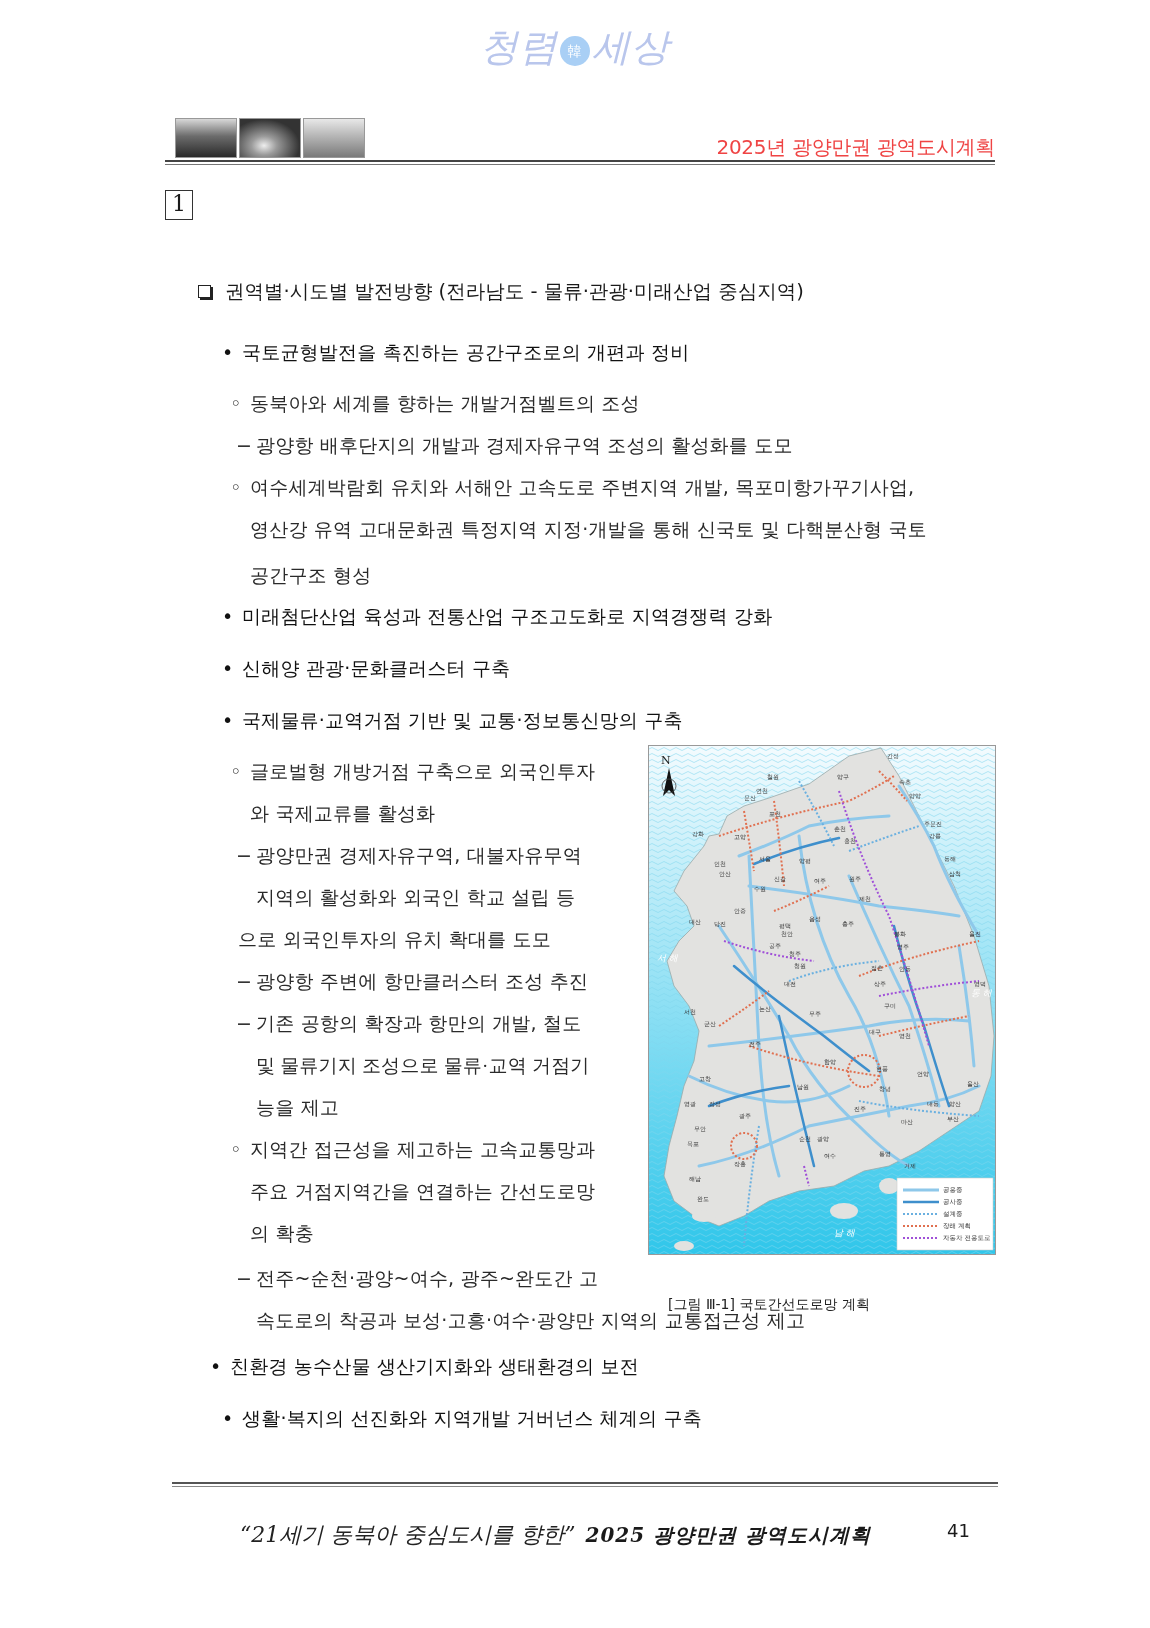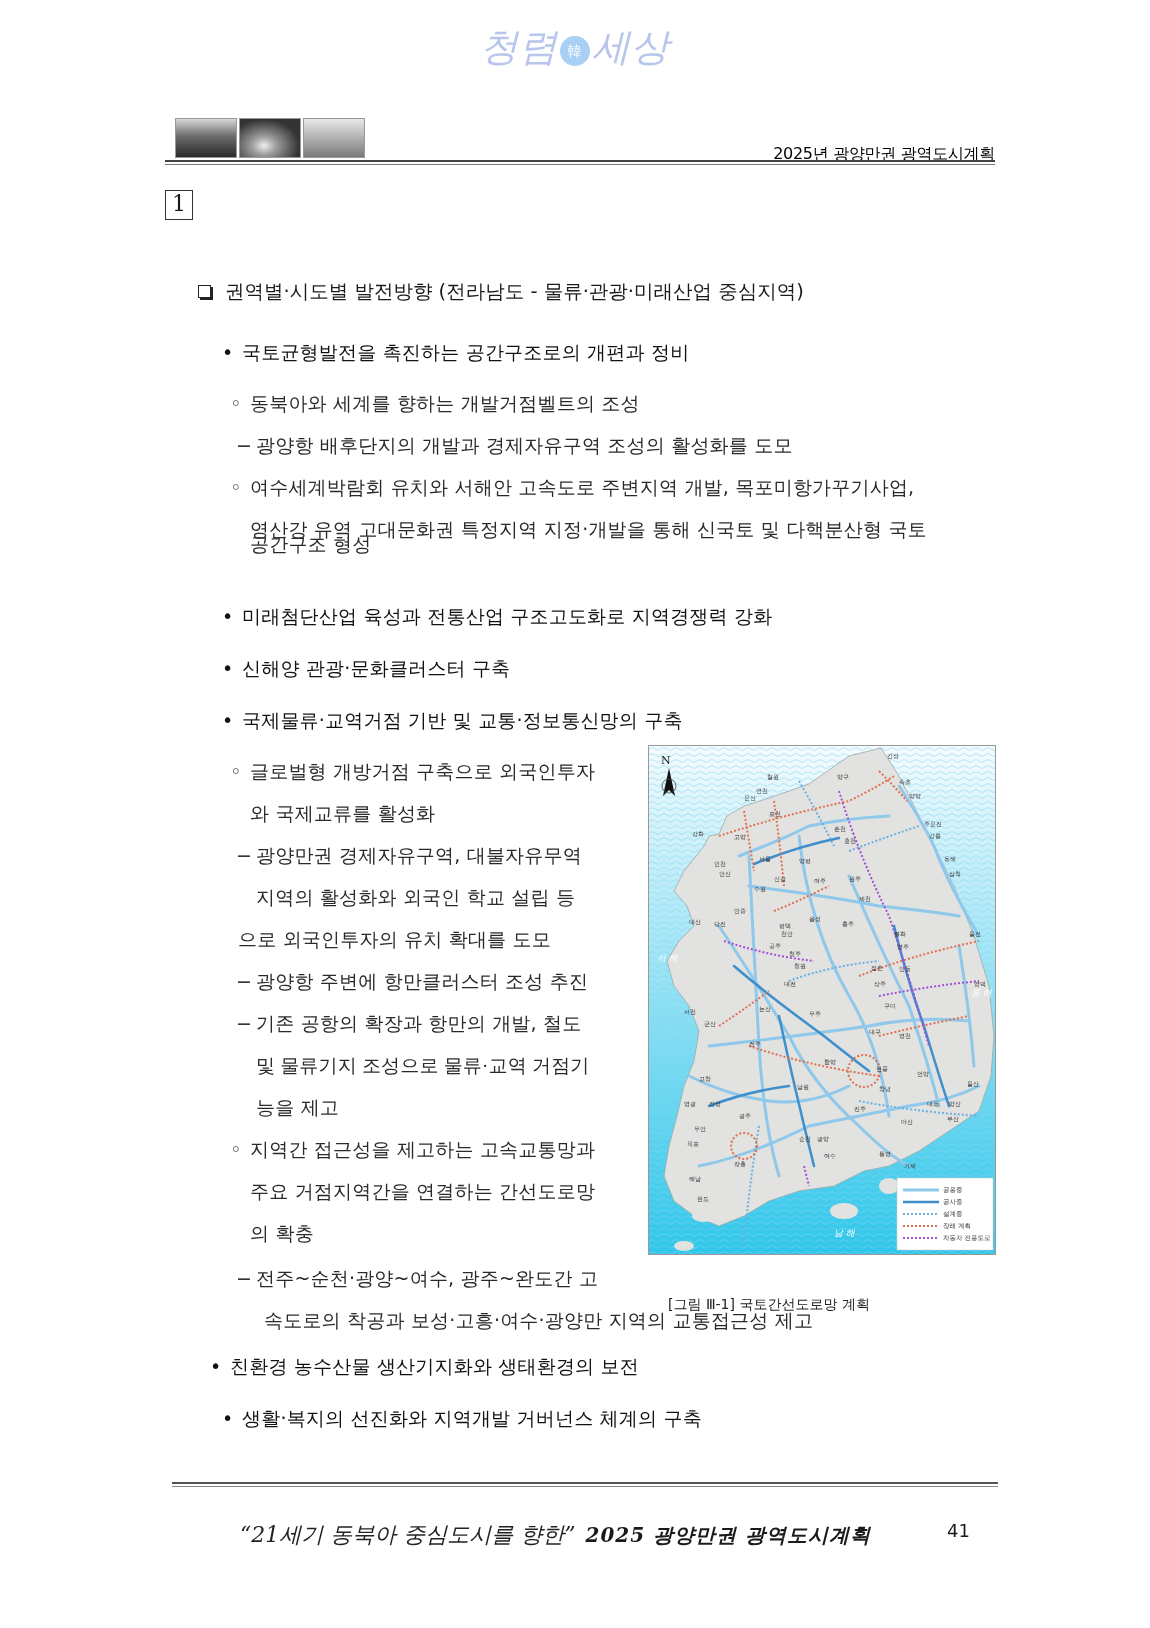--- a/index.html
+++ b/index.html
@@ -10,21 +10,21 @@
           font-size: 38px; color: #b9c6ec; font-family: "DejaVu Serif", serif; font-style: italic; letter-spacing: 1px; }
   .logo .dot { display: inline-block; width: 30px; height: 30px; border-radius: 50%; background: #a9cff5;
                color: #fff; font-size: 14px; line-height: 30px; vertical-align: middle; font-style: normal; margin: 0 2px; }
 
   .header { position: absolute; left: 165px; top: 118px; width: 830px; height: 50px; }
   .header .photos { position: absolute; left: 10px; top: 0; display: flex; gap: 2px; }
   .header .photo { width: 62px; height: 40px; border: 1px solid #999; }
   .photo.p1 { background: linear-gradient(180deg,#d8d8d8 0%,#6c6c6c 45%,#2a2a2a 100%); }
   .photo.p2 { background: radial-gradient(ellipse at 40% 70%,#eeeeee 0%,#9a9a9a 25%,#333 70%); }
   .photo.p3 { background: linear-gradient(180deg,#e8e8e8 0%,#bbbbbb 40%,#7a7a7a 100%); }
-  .header .doc-title { position: absolute; right: 0; top: 26px; font-size: 16px; color: #000000; letter-spacing: -0.3px; }
+  .header .doc-title { position: absolute; right: 0; top: 16px; font-size: 20px; color: #ef4444; letter-spacing: -0.3px; }
   .header .rule { position: absolute; left: 0; right: 0; top: 42px; height: 5px;
                   border-top: 2px solid #444; border-bottom: 1px solid #777; }
 
   .section-title { position: absolute; left: 165px; top: 190px; display: flex; align-items: center; }
   .section-title .num { width: 28px; height: 30px; border: 1.5px solid #333; font-family: "DejaVu Serif", serif;
                         font-size: 22px; line-height: 26px; text-align: center; margin-right: 22px; }
   .section-title .txt { font-size: 31px; font-weight: bold; letter-spacing: -0.5px; }
 
   .sub-head { position: absolute; left: 198px; top: 278px; font-size: 19.5px; display: flex; align-items: center; }
   .sub-head .box { width: 13px; height: 13px; border: 1.5px solid #222; box-shadow: 2px 2px 0 #222; margin-right: 14px; }
@@ -71,40 +71,40 @@
   <span class="box"></span>
   <span>권역별·시도별 발전방향 (전라남도 - 물류·관광·미래산업 중심지역)</span>
 </div>
 
 <div class="line b" style="left:222px; top:340px;"><span class="mark">•</span><span>국토균형발전을 촉진하는 공간구조로의 개편과 정비</span></div>
 
 <div class="line c" style="left:230px; top:391px;"><span class="mark">◦</span><span>동북아와 세계를 향하는 개발거점벨트의 조성</span></div>
 <div class="line d" style="left:236px; top:433px;"><span class="mark">−</span><span>광양항 배후단지의 개발과 경제자유구역 조성의 활성화를 도모</span></div>
 <div class="line c" style="left:230px; top:475px;"><span class="mark">◦</span><span>여수세계박람회 유치와 서해안 고속도로 주변지역 개발, 목포미항가꾸기사업,</span></div>
 <div class="line c" style="left:250px; top:517px;">영산강 유역 고대문화권 특정지역 지정·개발을 통해 신국토 및 다핵분산형 국토</div>
-<div class="line c" style="left:250px; top:532px;">공간구조 형성</div>
+<div class="line c" style="left:250px; top:563px;">공간구조 형성</div>
 
 <div class="line b" style="left:222px; top:604px;"><span class="mark">•</span><span>미래첨단산업 육성과 전통산업 구조고도화로 지역경쟁력 강화</span></div>
 <div class="line b" style="left:222px; top:656px;"><span class="mark">•</span><span>신해양 관광·문화클러스터 구축</span></div>
 <div class="line b" style="left:222px; top:708px;"><span class="mark">•</span><span>국제물류·교역거점 기반 및 교통·정보통신망의 구축</span></div>
 
 <div class="line c" style="left:230px; top:759px;"><span class="mark">◦</span><span>글로벌형 개방거점 구축으로 외국인투자</span></div>
 <div class="line c" style="left:250px; top:801px;">와 국제교류를 활성화</div>
 <div class="line d" style="left:236px; top:843px;"><span class="mark">−</span><span>광양만권  경제자유구역,  대불자유무역</span></div>
 <div class="line d" style="left:256px; top:885px;">지역의 활성화와 외국인 학교 설립 등</div>
 <div class="line d" style="left:238px; top:927px;">으로 외국인투자의 유치 확대를 도모</div>
 <div class="line d" style="left:236px; top:969px;"><span class="mark">−</span><span>광양항 주변에 항만클러스터 조성 추진</span></div>
 <div class="line d" style="left:236px; top:1011px;"><span class="mark">−</span><span>기존 공항의 확장과 항만의 개발, 철도</span></div>
 <div class="line d" style="left:256px; top:1053px;font-family:Liberation Serif, serif;">및 물류기지 조성으로 물류·교역 거점기</div>
 <div class="line d" style="left:256px; top:1095px;text-align:right;">능을 제고</div>
 <div class="line c" style="left:230px; top:1137px;"><span class="mark">◦</span><span>지역간 접근성을 제고하는 고속교통망과</span></div>
 <div class="line c" style="left:250px; top:1179px;">주요 거점지역간을 연결하는 간선도로망</div>
 <div class="line c" style="left:250px; top:1221px;">의 확충</div>
 <div class="line d" style="left:236px; top:1266px;"><span class="mark">−</span><span>전주~순천·광양~여수, 광주~완도간 고</span></div>
-<div class="line d" style="left:256px; top:1308px;margin-left:8px;">속도로의 착공과 보성·고흥·여수·광양만 지역의 교통접근성 제고</div>
+<div class="line d" style="left:256px; top:1308px;">속도로의 착공과 보성·고흥·여수·광양만 지역의 교통접근성 제고</div>
 
 <div class="line b" style="left:210px; top:1354px;"><span class="mark">•</span><span>친환경 농수산물 생산기지화와 생태환경의 보전</span></div>
 <div class="line b" style="left:222px; top:1406px;"><span class="mark">•</span><span>생활·복지의 선진화와 지역개발 거버넌스 체계의 구축</span></div>
 
 <div class="map">
   <svg width="348" height="510" viewBox="0 0 348 510">
     <defs>
       <pattern id="waves" width="12" height="6" patternUnits="userSpaceOnUse">
         <path d="M0 3 Q3 0 6 3 T12 3" fill="none" stroke="#7fd6ee" stroke-width="1"></path>
       </pattern>

